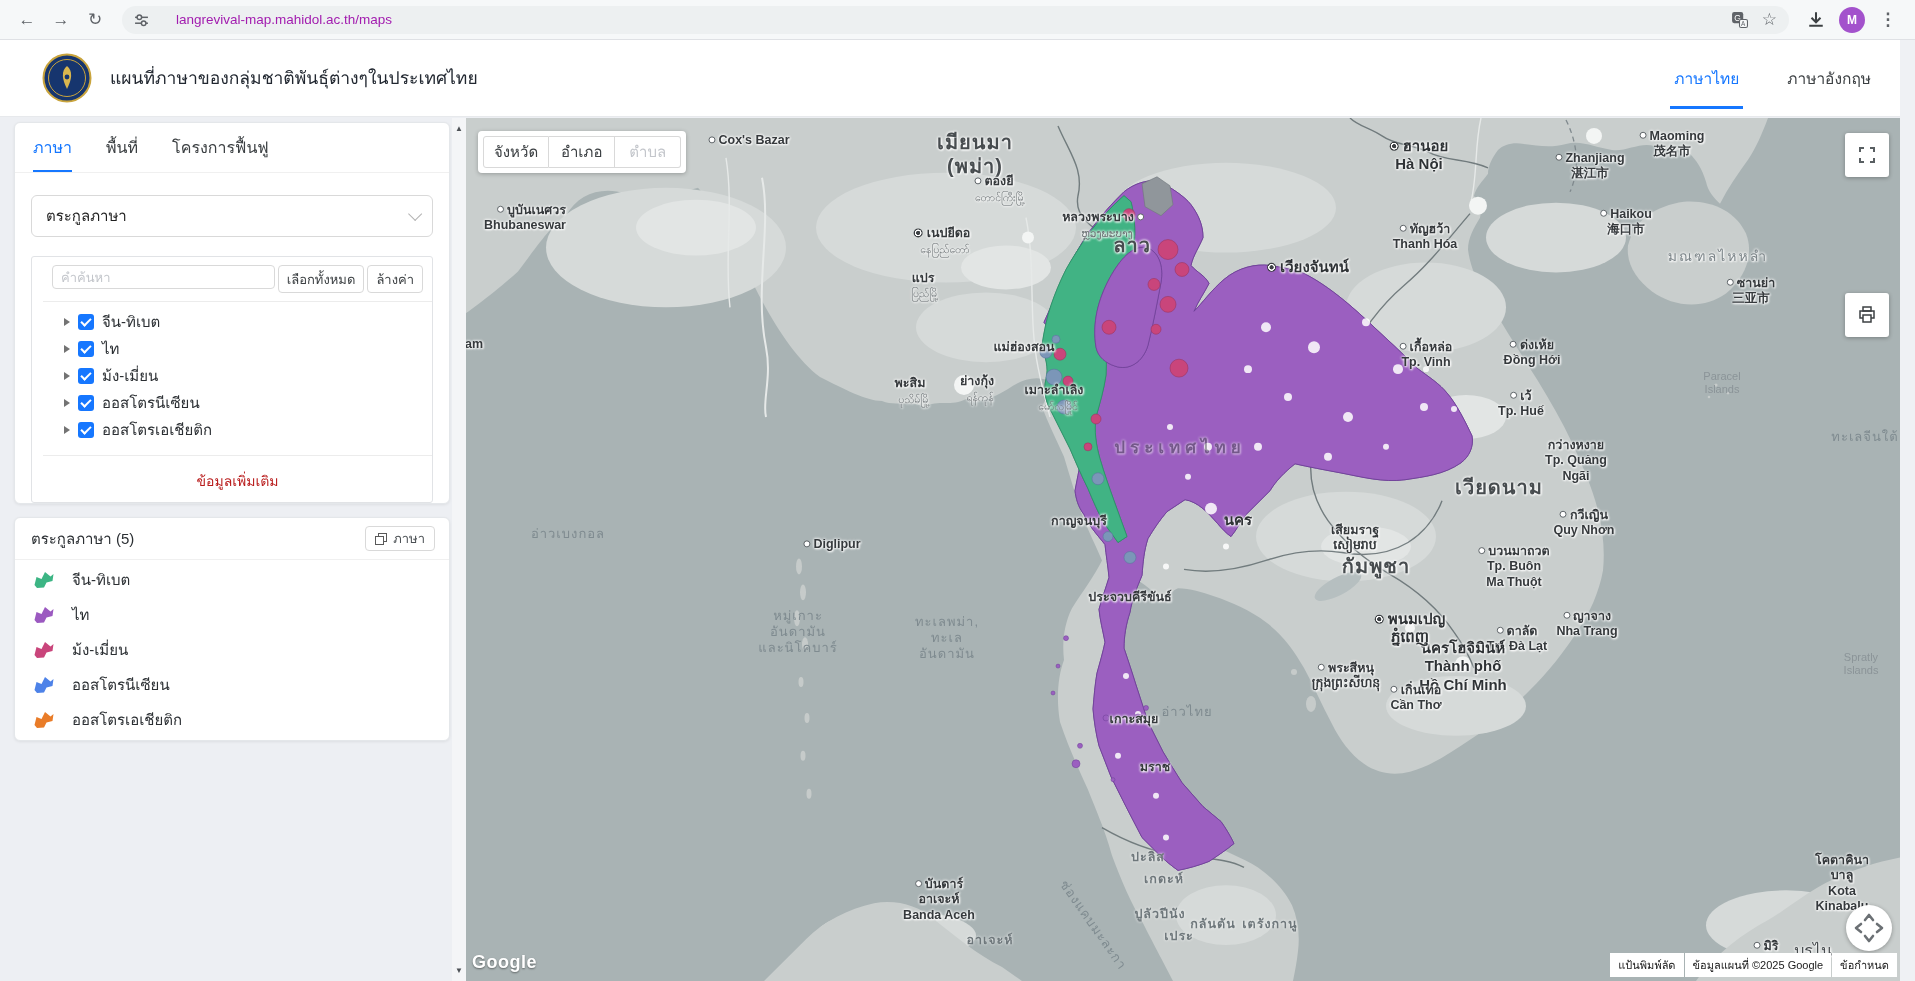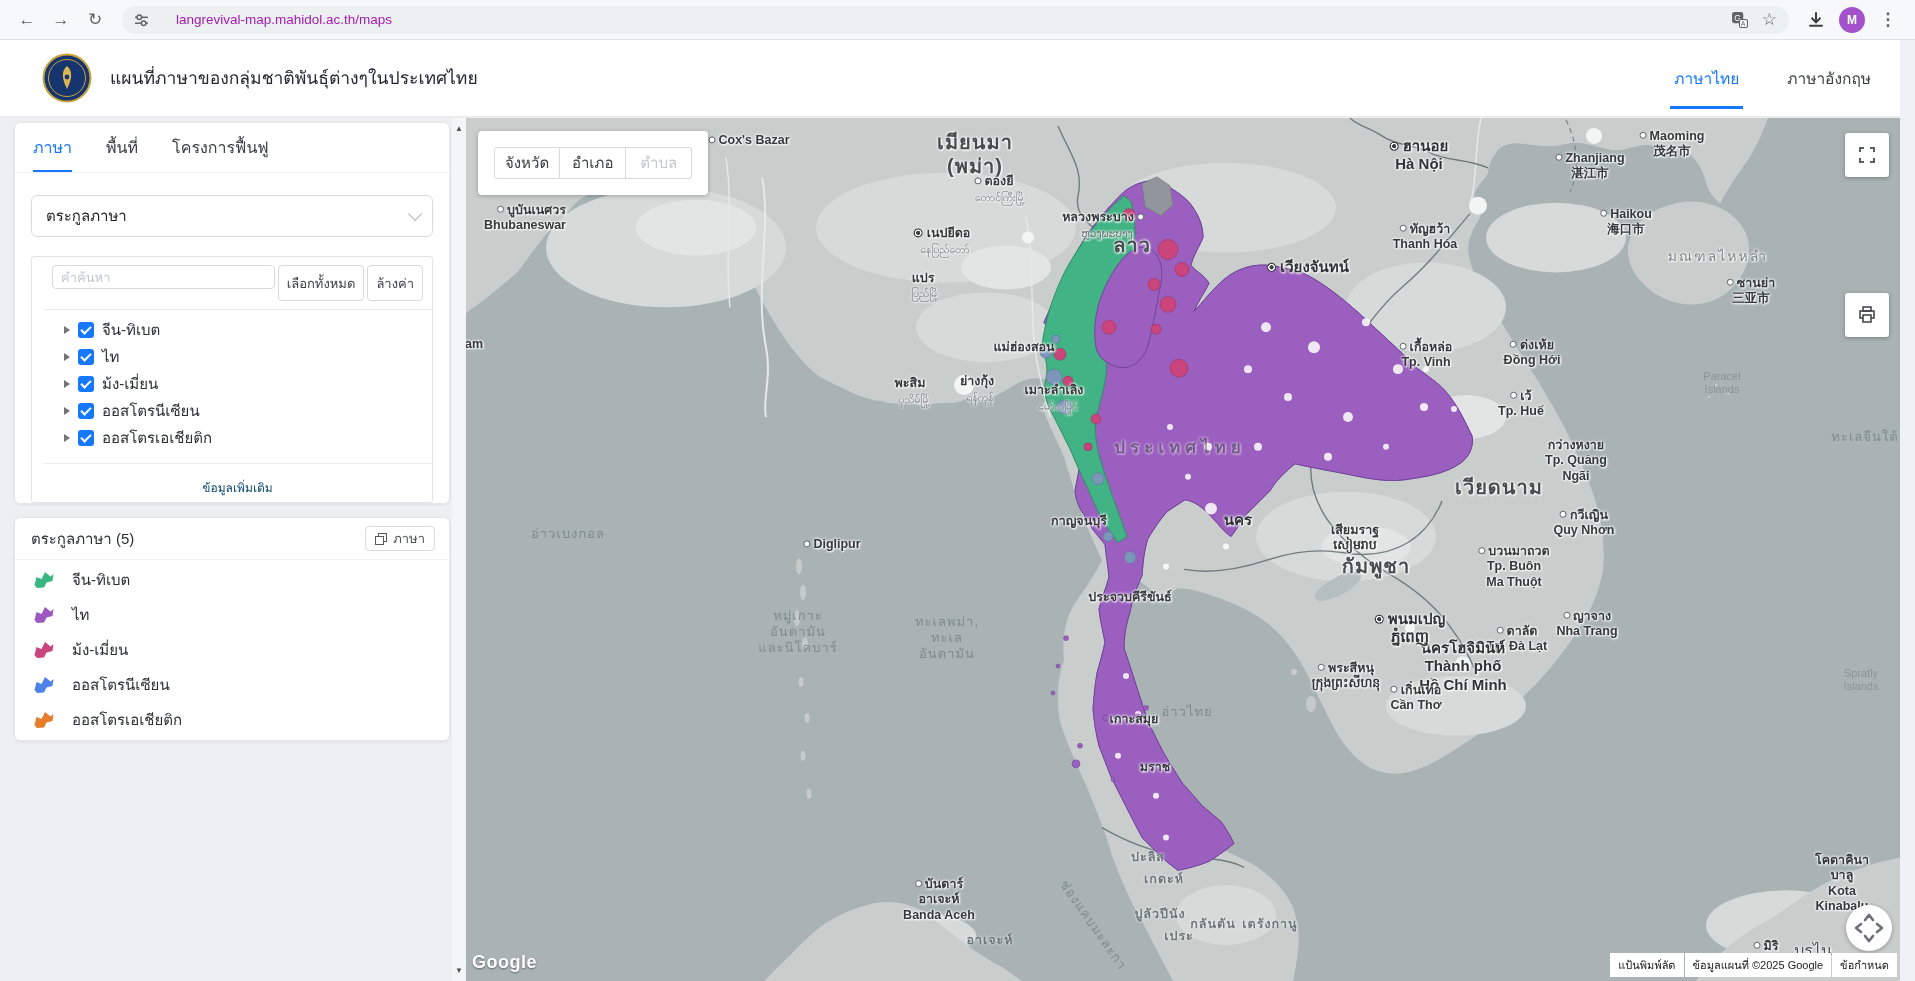--- a/index.html
+++ b/index.html
@@ -27,28 +27,28 @@
   .tabs{display:flex;gap:34px;padding:0 18px;border-bottom:1px solid #f0f0f0;height:49px;align-items:center}
   .tab{position:relative;font-size:16px;color:#3c4043;cursor:pointer;height:100%;display:flex;align-items:center}
   .tab.active{color:#1677ff}
   .tab.active::after{content:"";position:absolute;left:0;right:0;bottom:0;height:2px;background:#1677ff}
   .select{position:absolute;left:16px;right:16px;top:72px;height:42px;border:1px solid #d9d9d9;border-radius:6px;display:flex;align-items:center;padding:0 14px;font-size:15px;color:rgba(0,0,0,.88);cursor:pointer;box-sizing:border-box}
   .select .chev{margin-left:auto;width:9px;height:9px;border-right:1.6px solid #b3b3b3;border-bottom:1.6px solid #b3b3b3;transform:rotate(45deg) translateY(-3px)}
   .treebox{position:absolute;left:16px;right:16px;top:133px;bottom:0;border:1px solid #e1e3e6;border-radius:3px;box-sizing:border-box;padding:8px 9px 0 20px}
   .srow{display:flex;gap:3px}
   .srow input{flex:1;height:24px;border:1px solid #d9d9d9;border-radius:4px;padding:0 8px;font-size:13px;font-family:inherit;color:#333;box-sizing:border-box;outline:none}
   .srow input::placeholder{color:#c3c6cb}
-  .sbtn{height:36px;border:1px solid #d9d9d9;background:#fff;border-radius:4px;font-size:13px;color:#3c4043;padding:0 8px;cursor:pointer;font-family:inherit;white-space:nowrap}
+  .sbtn{height:28px;border:1px solid #d9d9d9;background:#fff;border-radius:4px;font-size:13px;color:#3c4043;padding:0 8px;cursor:pointer;font-family:inherit;white-space:nowrap}
   .tdiv{height:1px;background:#ececec;margin:8px -9px 6px -9px}
   .trow{display:flex;align-items:center;height:27px;gap:8px;padding-left:12px;cursor:pointer}
   .caret{width:0;height:0;border-left:6px solid #737373;border-top:4.5px solid transparent;border-bottom:4.5px solid transparent}
   .cb{position:relative;width:16px;height:16px;background:#1677ff;border-radius:3px;flex:0 0 auto}
   .cb::after{content:"";position:absolute;left:5px;top:2px;width:4px;height:8px;border:solid #fff;border-width:0 2.2px 2.2px 0;transform:rotate(45deg)}
   .tlabel{font-size:15px;color:#2b2f33}
-  .more{border-top:1px solid #ececec;margin:12px -9px 0 -9px;padding:14px 0;text-align:center;font-size:12px;color:#0c4a6e;cursor:pointer}
+  .more{border-top:1px solid #ececec;margin:12px -9px 0 -9px;padding:14px 0;text-align:center;font-size:14px;color:#b91c1c;cursor:pointer}
   .lhead{height:41px;border-bottom:1px solid #f0f0f0;display:flex;align-items:center;padding:0 14px 0 16px}
   .lhead .ttl{font-size:15px;color:#2b2f33}
   .lang-btn{margin-left:auto;height:25px;border:1px solid #d9d9d9;border-radius:4px;background:#fff;display:flex;align-items:center;gap:6px;padding:0 9px;font-size:13px;color:#4b5054;cursor:pointer}
   .lrow{display:flex;align-items:center;height:31px;gap:16px;padding-left:16px;margin-top:4px}
   .lrow .llabel{font-size:15px;color:#2b2f33}
   
   .sb-left{position:absolute;left:452px;top:0;width:14px;height:863px;background:#f4f5f7}
   .sb-left .ar{position:absolute;left:0;width:14px;text-align:center;font-size:8px;color:#4d5156;cursor:pointer}
   .sb-right{position:absolute;left:1900px;top:-78px;width:15px;height:941px;background:#eff1f4}
   
@@ -60,21 +60,21 @@
   .mlabel.city-lg{font-size:15px;font-weight:bold;color:#2e3235}
   .mlabel.city,.mlabel.city2{font-size:12.5px;font-weight:bold;color:#35393c}
   .mlabel.sub{font-size:10.5px;color:#6a7073;font-weight:normal}
   .mlabel.region{font-size:14px;color:#7c8589;letter-spacing:2px}
   .mlabel.region-sm{font-size:12.5px;color:#6e777b;letter-spacing:1px;font-weight:bold;text-shadow:0 0 3px #fff}
   .mlabel.region-faint{font-size:17px;color:#4e5356;opacity:.5;letter-spacing:5px;font-weight:bold}
   .mlabel.sea{font-size:13px;color:#7f8b90;text-shadow:none;letter-spacing:1px}
   .mlabel.island{font-size:11px;color:#8b9498;text-shadow:none}
   .dot-o{display:inline-block;width:5px;height:5px;border:1.5px solid #5f6569;border-radius:50%;background:#fff;vertical-align:middle;margin:0 3px 2px 0}
   .dot-star{display:inline-block;width:9px;height:9px;border-radius:50%;vertical-align:middle;margin:0 4px 2px 0;background:radial-gradient(circle at center,#3c4043 0,#3c4043 1.8px,#fff 2.4px,#fff 3.2px,#3c4043 3.6px,#3c4043 4.5px)}
-  .admin-group{position:absolute;left:12px;top:13px;background:#fff;border-radius:4px;box-shadow:0 1px 4px rgba(0,0,0,.25);padding:16px;display:flex}
+  .admin-group{position:absolute;left:12px;top:13px;background:#fff;border-radius:4px;box-shadow:0 1px 4px rgba(0,0,0,.25);padding:5px;display:flex}
   .admin-btn{height:32px;min-width:66px;border:1px solid #d9d9d9;background:#fff;font-size:15px;color:#3c4043;font-family:inherit;cursor:pointer;padding:0 10px}
   .admin-btn:not(:first-child){border-left:none}
   .admin-btn:first-child{border-radius:3px 0 0 3px}
   .admin-btn:last-child{border-radius:0 3px 3px 0}
   .admin-btn.disabled{color:#c3c6cb;cursor:default}
   .sqbtn{position:absolute;width:44px;height:44px;background:#fff;border-radius:3px;box-shadow:0 1px 4px rgba(0,0,0,.3);display:flex;align-items:center;justify-content:center;cursor:pointer}
   #fs-btn{right:11px;top:15px}
   #print-btn{right:11px;top:175px}
   .panbtn{position:absolute;right:8px;bottom:30px;width:46px;height:46px;background:#fff;border-radius:50%;box-shadow:0 1px 4px rgba(0,0,0,.3);cursor:pointer}
   .glogo{position:absolute;left:6px;bottom:8px;font-size:18px;font-weight:bold;color:#fff;letter-spacing:.5px;text-shadow:0 1px 2px rgba(0,0,0,.45);cursor:pointer}
@@ -444,21 +444,21 @@
         <div class="mlabel city2" style="left: 1206px; top: 26px;"><span class="dot-o"></span><span>Maoming
 茂名市</span></div>
         <div class="mlabel city2" style="left: 1160px; top: 104px;"><span class="dot-o"></span><span>Haikou
 海口市</span></div>
         <div class="mlabel city2" style="left: 1285px; top: 173px;"><span class="dot-o"></span><span>ซานย่า
 三亚市</span></div>
         <div class="mlabel region" style="left: 1252px; top: 139px;"><span>มณฑลไหหลำ</span></div>
         <div class="mlabel sea" style="left: 1399px; top: 319px;"><span>ทะเลจีนใต้</span></div>
         <div class="mlabel island" style="left: 1256px; top: 265px;"><span>Paracel
 Islands</span></div>
-        <div class="mlabel island" style="left: 1395px; top: 562px;"><span>Spratly
+        <div class="mlabel island" style="left: 1395px; top: 546px;"><span>Spratly
 Islands</span></div>
         <div class="mlabel sea" style="left: 721px; top: 594px;"><span>อ่าวไทย</span></div>
         <div class="mlabel sea" style="left: 102px; top: 416px;"><span>อ่าวเบงกอล</span></div>
         <div class="mlabel sea" style="left: 481px; top: 520px;"><span>ทะเลพม่า,
 ทะเล
 อันดามัน</span></div>
         <div class="mlabel sea" style="left: 332px; top: 514px;"><span>หมู่เกาะ
 อันดามัน
 และนิโคบาร์</span></div>
         <div class="mlabel city" style="left: 366px; top: 427px;"><span class="dot-o"></span><span>Diglipur</span></div>

